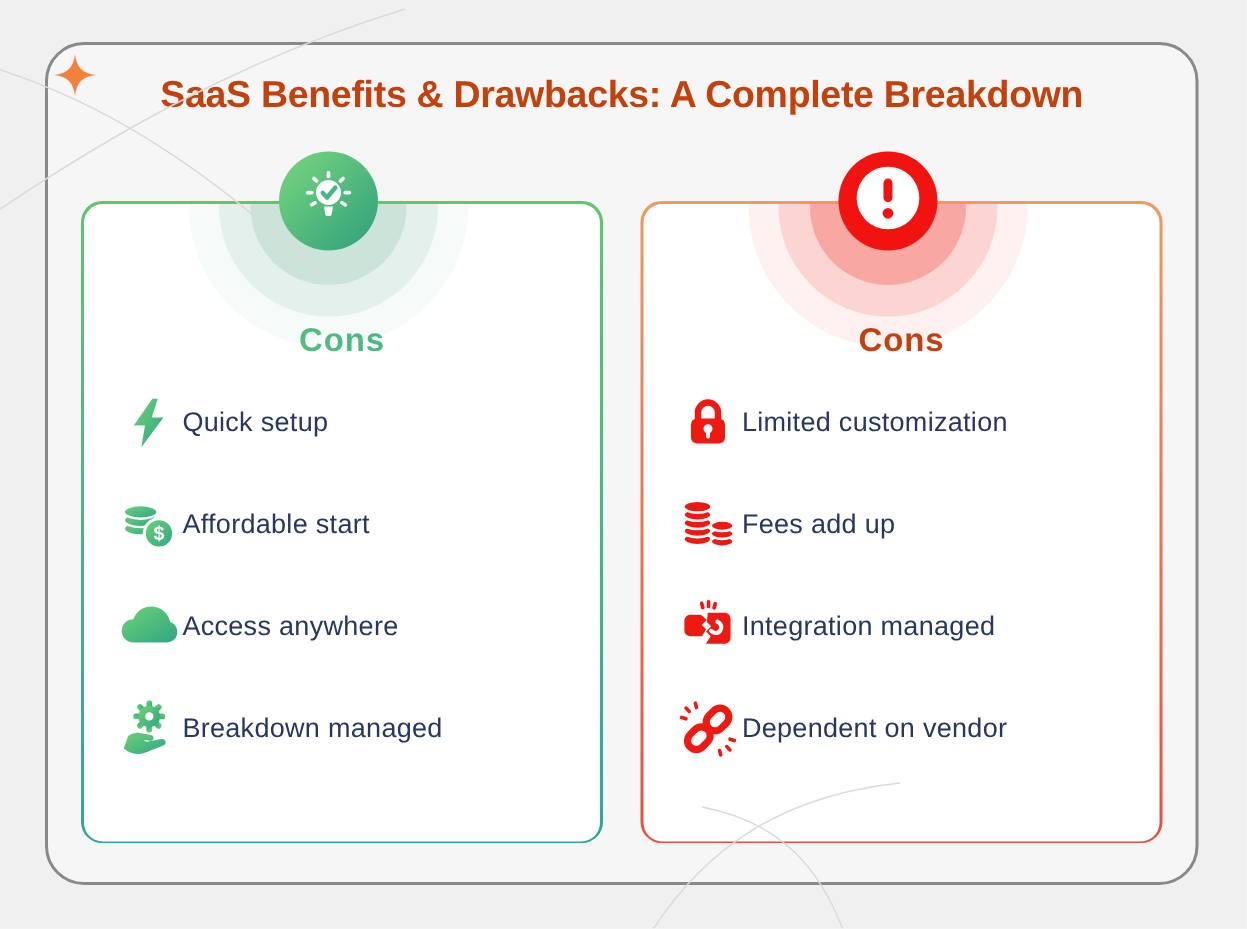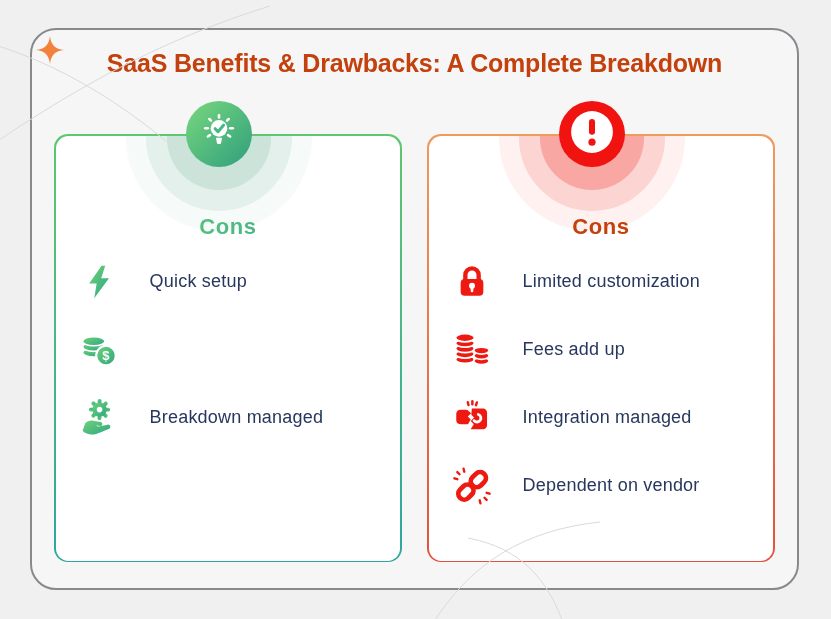--- a/index.html
+++ b/index.html
@@ -60,21 +60,21 @@
   .col-label{
     position:relative;margin-top:76px;text-align:center;
     font-size:22px;font-weight:700;letter-spacing:.6px;line-height:30px;
   }
   .col-label-pros{
     background:linear-gradient(90deg,#6fcf76,#2fa68b);
     -webkit-background-clip:text;background-clip:text;color:transparent;
   }
   .col-label-cons{color:#c2410c;}
   .rows{position:relative;margin-top:6px;padding-left:20px;}
-  .row{display:flex;align-items:center;height:68px;gap:28px;}
+  .row{display:flex;align-items:center;height:68px;gap:0;}
   .row .icon-box{width:46px;height:46px;display:flex;align-items:center;justify-content:center;flex:0 0 46px;}
   .row .item-label{font-size:18px;font-weight:500;color:#27375d;letter-spacing:.2px;}
 </style>
 </head>
 <body>
 
 <div class="board">
   <div class="page-title">SaaS Benefits &amp; Drawbacks: A Complete Breakdown</div>
 
   <div class="cols">
@@ -132,20 +132,35 @@
                     </defs>
                   <g fill="url(#gp2)" stroke="#fff" stroke-width="0.9">
                     <ellipse cx="9" cy="13.4" rx="6.4" ry="2.6"></ellipse>
                     <ellipse cx="9" cy="10.2" rx="6.4" ry="2.6"></ellipse>
                     <ellipse cx="9" cy="7" rx="6.4" ry="2.6"></ellipse>
                   </g>
                   <circle cx="16" cy="15.2" r="5.6" fill="url(#gp2)" stroke="#fff" stroke-width="1.2"></circle>
                   <text x="16" y="17.6" font-size="7.5" font-weight="bold" fill="#fff" text-anchor="middle" font-family="Liberation Sans, sans-serif">$</text>
                 </svg>
               </span>
+              <span class="item-label">Affordable start</span>
+            </div>
+            <div class="row">
+              <span class="icon-box">
+                <svg width="44" height="44" viewBox="0 0 24 24">
+                  <defs>
+                      <linearGradient id="gp3" x1="0" y1="0" x2="1" y2="1">
+                    <stop offset="0" stop-color="#6fd377"></stop>
+                        <stop offset="1" stop-color="#2fa584"></stop>
+                      </linearGradient>
+                    </defs>
+                  <path d="M6.4 17.6a4.2 4.2 0 0 1 .1-8.4C7.4 6.4 10 4.5 13 4.5c3.4 0 6.3 2.4 6.9 5.7a3.8 3.8 0 0 1-1.5 7.4Z" fill="url(#gp3)"></path>
+                </svg>
+              </span>
+              <span class="item-label">Access anywhere</span>
             </div>
             <div class="row">
               <span class="icon-box">
                 <svg width="42" height="42" viewBox="0 0 24 24">
                   <defs>
                       <linearGradient id="gp4" x1="0" y1="0" x2="1" y2="1">
                     <stop offset="0" stop-color="#6fd377"></stop>
                         <stop offset="1" stop-color="#2fa584"></stop>
                       </linearGradient>
                     </defs>

